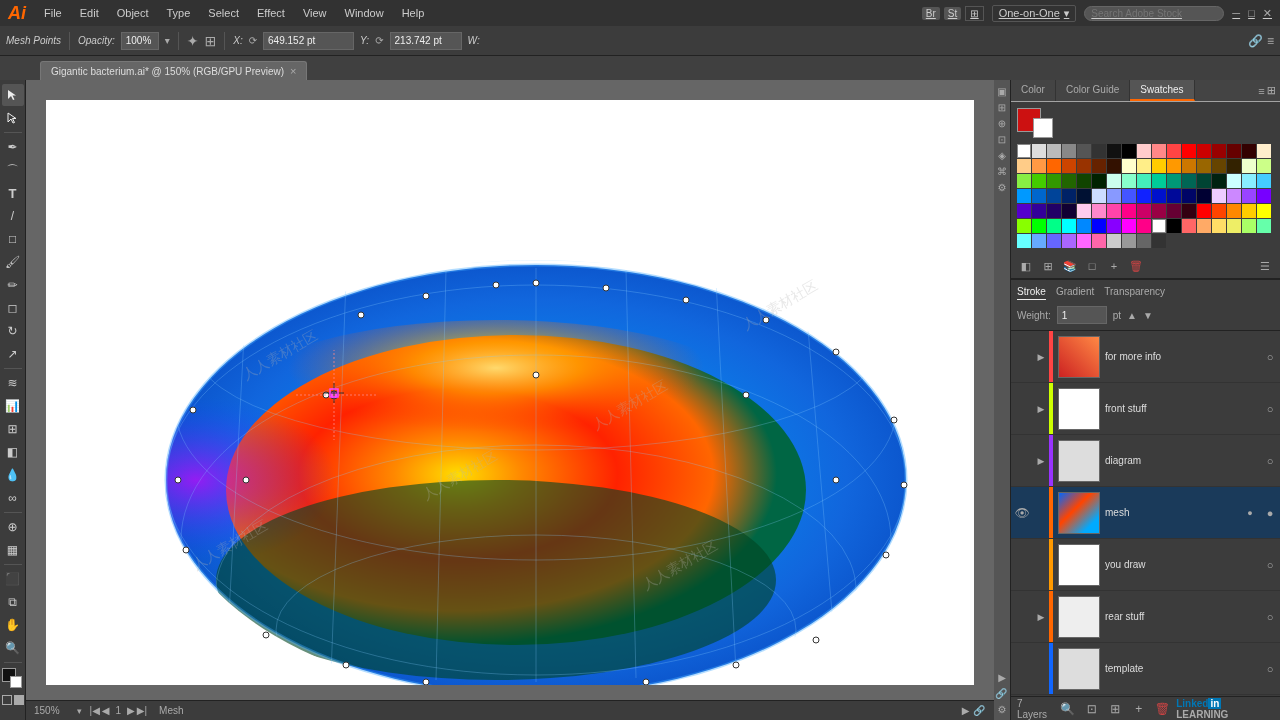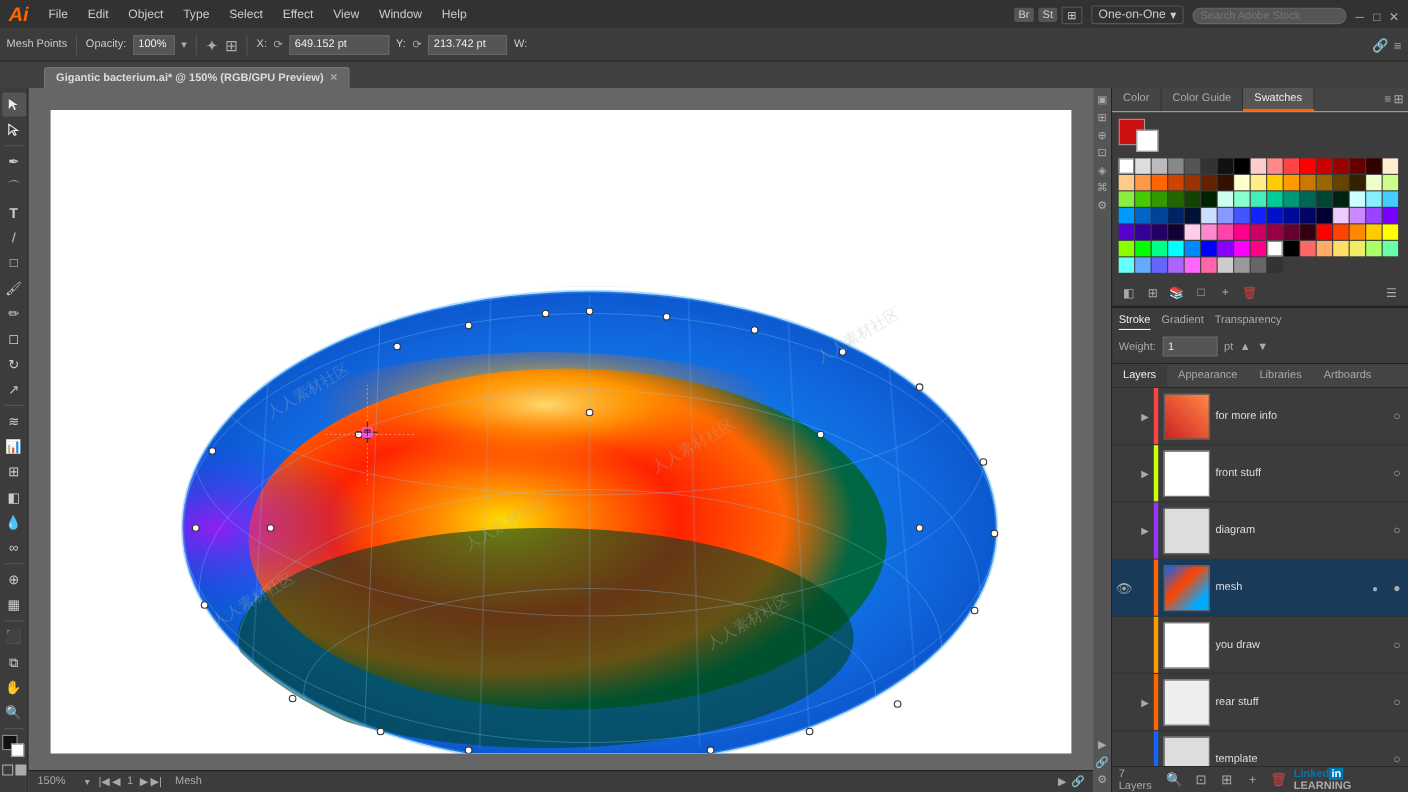--- a/index.html
+++ b/index.html
@@ -26,22 +26,23 @@
     .menu-item {
       padding: 2px 8px;
       cursor: pointer;
       color: #ccc;
       font-size: 11px;
       border-radius: 2px;
     }
     .menu-right {
       margin-left: auto;
       display: flex;
-      align-items: flex-end;
+      align-items: center;
       gap: 8px;
+      text-decoration: underline;
     }
     .menu-workspace {
       display: flex;
       align-items: center;
       gap: 4px;
       color: #ccc;
       font-size: 11px;
       border: 1px solid #555;
       padding: 1px 6px;
       border-radius: 2px;
@@ -61,21 +62,21 @@
       height: 30px;
       background: #3c3c3c;
       display: flex;
       align-items: center;
       padding: 0 6px;
       color: #ccc;
       gap: 6px;
       border-bottom: 1px solid #222;
       flex-shrink: 0;
     }
-    .control-label { font-size: 10px; color: #ccc; }
+    .control-label { font-size: 10px; color: #ccc; font-style: italic; }
     .control-input {
       background: #555;
       border: 1px solid #666;
       color: #eee;
       padding: 1px 4px;
       font-size: 10px;
       width: 60px;
       height: 18px;
     }
     .control-sep { width: 1px; height: 18px; background: #555; margin: 0 2px; }
@@ -95,21 +96,21 @@
       padding: 3px 10px;
       font-size: 10px;
       border-radius: 3px 3px 0 0;
       display: flex;
       align-items: center;
       gap: 6px;
       border-top: 1px solid #777;
       border-left: 1px solid #777;
       border-right: 1px solid #777;
     }
-    .doc-tab.active { background: #666; font-weight: bold; }
+    .doc-tab.active { background: #666; }
     .tab-close { color: #aaa; cursor: pointer; font-size: 11px; }
 
     
     #main-area {
       display: flex;
       flex: 1;
       overflow: hidden;
     }
 
     
@@ -895,26 +896,20 @@
       <div class="stroke-row">
         <span class="stroke-label">Weight:</span>
         <input class="stroke-input" value="1" style="">
         <span style="color:#aaa;font-size:10px;">pt</span>
         <span style="color:#aaa;cursor:pointer;font-size:10px;">▲</span>
         <span style="color:#aaa;cursor:pointer;font-size:10px;">▼</span>
       </div>
     </div>
 
     <div id="layers-panel">
-      <div class="layers-tabs">
-        <div class="layers-tab active">Layers</div>
-        <div class="layers-tab">Appearance</div>
-        <div class="layers-tab">Libraries</div>
-        <div class="layers-tab">Artboards</div>
-      </div>
 
       <div class="layers-list" id="layers-list-container">
       <div class="layer-item">
       <div class="layer-vis"></div>
       <div class="layer-expand" style="font-size:9px;">▶</div>
       <div class="layer-color-bar" style="background:#ff4444;"></div>
       <div class="layer-thumb" style="background:linear-gradient(45deg,#cc2222,#ff8844);"></div>
       <div class="layer-name">for more info</div>
       <div class="layer-vis-right" style="font-size:9px;"></div>
       <div class="layer-lock" style="font-size:11px;">○</div>

